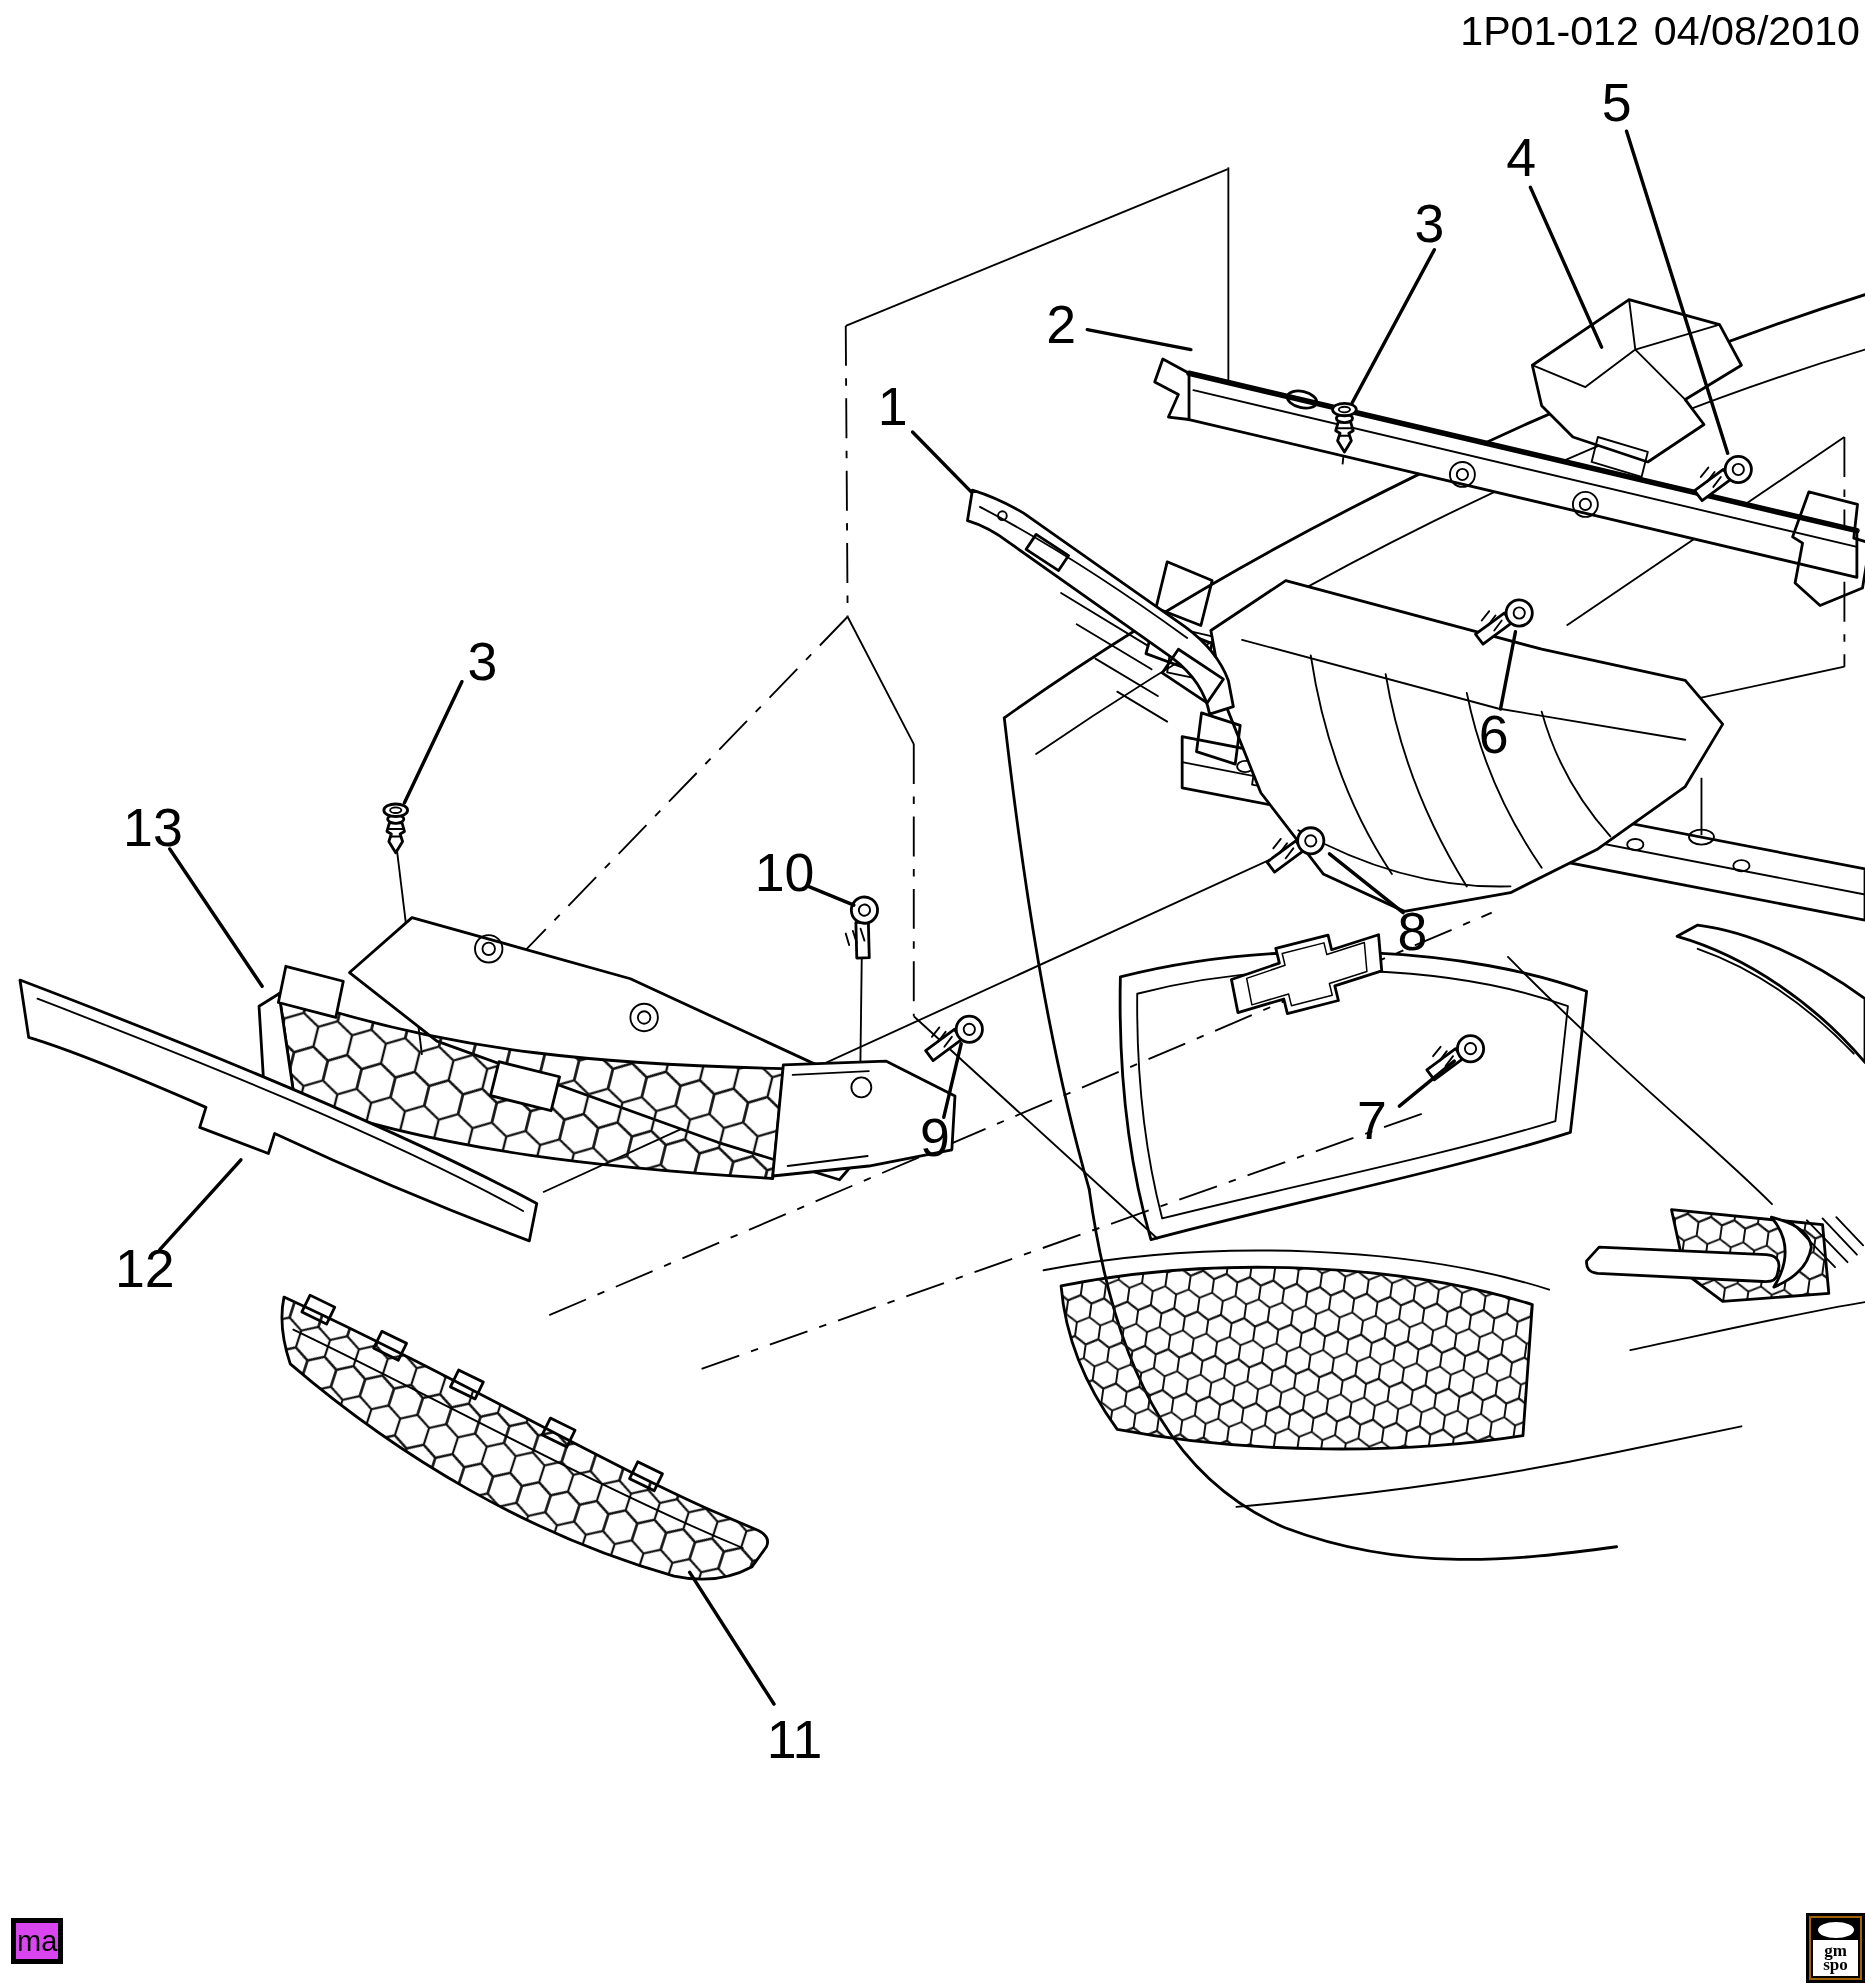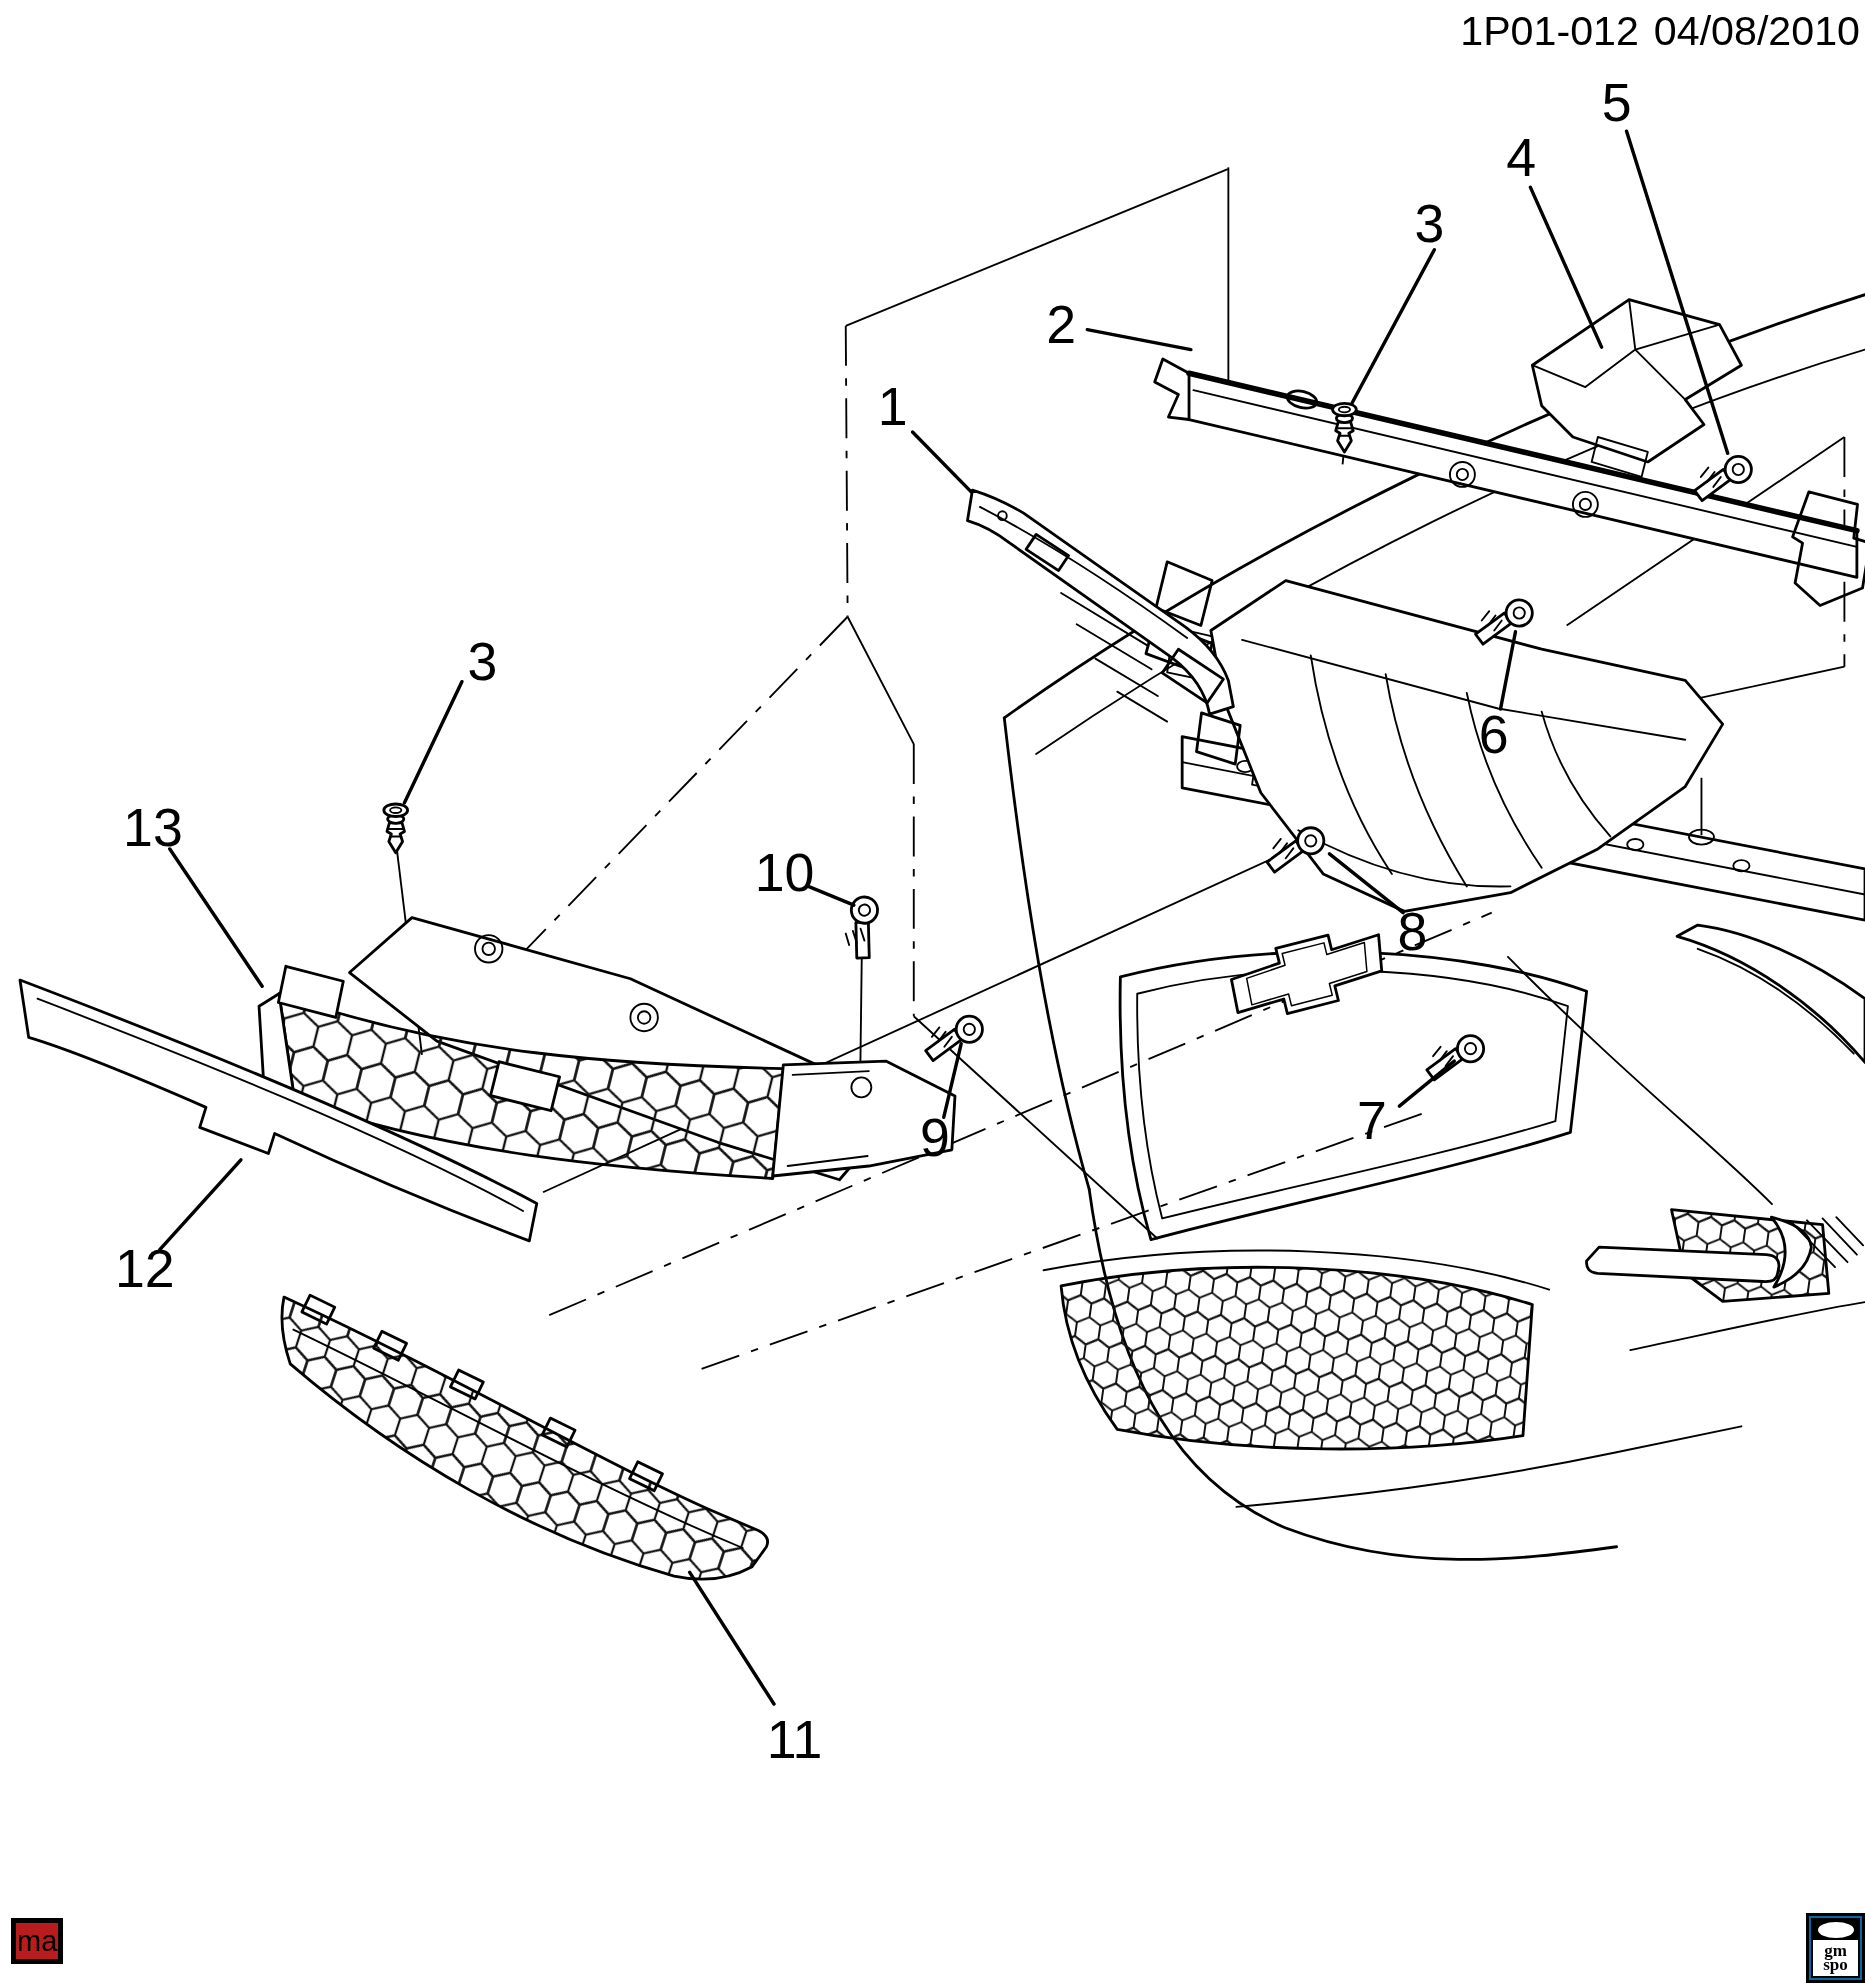--- a/index.html
+++ b/index.html
@@ -15,25 +15,25 @@
   .leader{fill:none;stroke:#000;stroke-width:5.5;stroke-linecap:round;}
   .callout{font-size:86px;fill:#000;text-anchor:middle;font-family:"Liberation Sans",sans-serif;}
   .header-text{font-size:66px;fill:#000;font-family:"Liberation Sans",sans-serif;}
   .whitefill{fill:#fff;}
   .meshA{fill:url(#hexBig);}
   .meshB{fill:url(#hexMid);}
   .meshC{fill:url(#hexSmall);}
   
   .ma-box{position:absolute;left:11.2px;top:1918px;width:52px;height:46px;
           border:5px solid #000;box-sizing:border-box;display:flex;
-          align-items:center;justify-content:center;background:#b91c1c;}
+          align-items:center;justify-content:center;background:#d946ef;}
   .ma-box span{font-size:29px;line-height:1;color:#000;}
   
   .gmspo{position:absolute;left:1806px;top:1913px;width:59px;height:70px;
-         border:3.7px solid #000;box-sizing:border-box;background:#0369a1;padding:1.9px;}
+         border:3.7px solid #000;box-sizing:border-box;background:#a16207;padding:1.9px;}
   .gmspo .inner{width:100%;height:100%;background:#000;display:flex;
                 flex-direction:column;align-items:center;justify-content:flex-start;box-sizing:border-box;padding:2.5px 1.9px 1.9px 1.9px;}
   .gmspo .oval{width:36px;height:16px;background:#fff;border-radius:50%;margin-top:1.2px;}
   .gmspo .txt{margin-top:2.5px;background:#fff;width:100%;flex:1;display:flex;flex-direction:column;
               align-items:center;justify-content:center;}
   .gmspo .txt div{font-family:"Liberation Serif",serif;font-weight:bold;
                   font-size:17px;line-height:0.82;color:#000;}
 </style>
 </head>
 <body>

